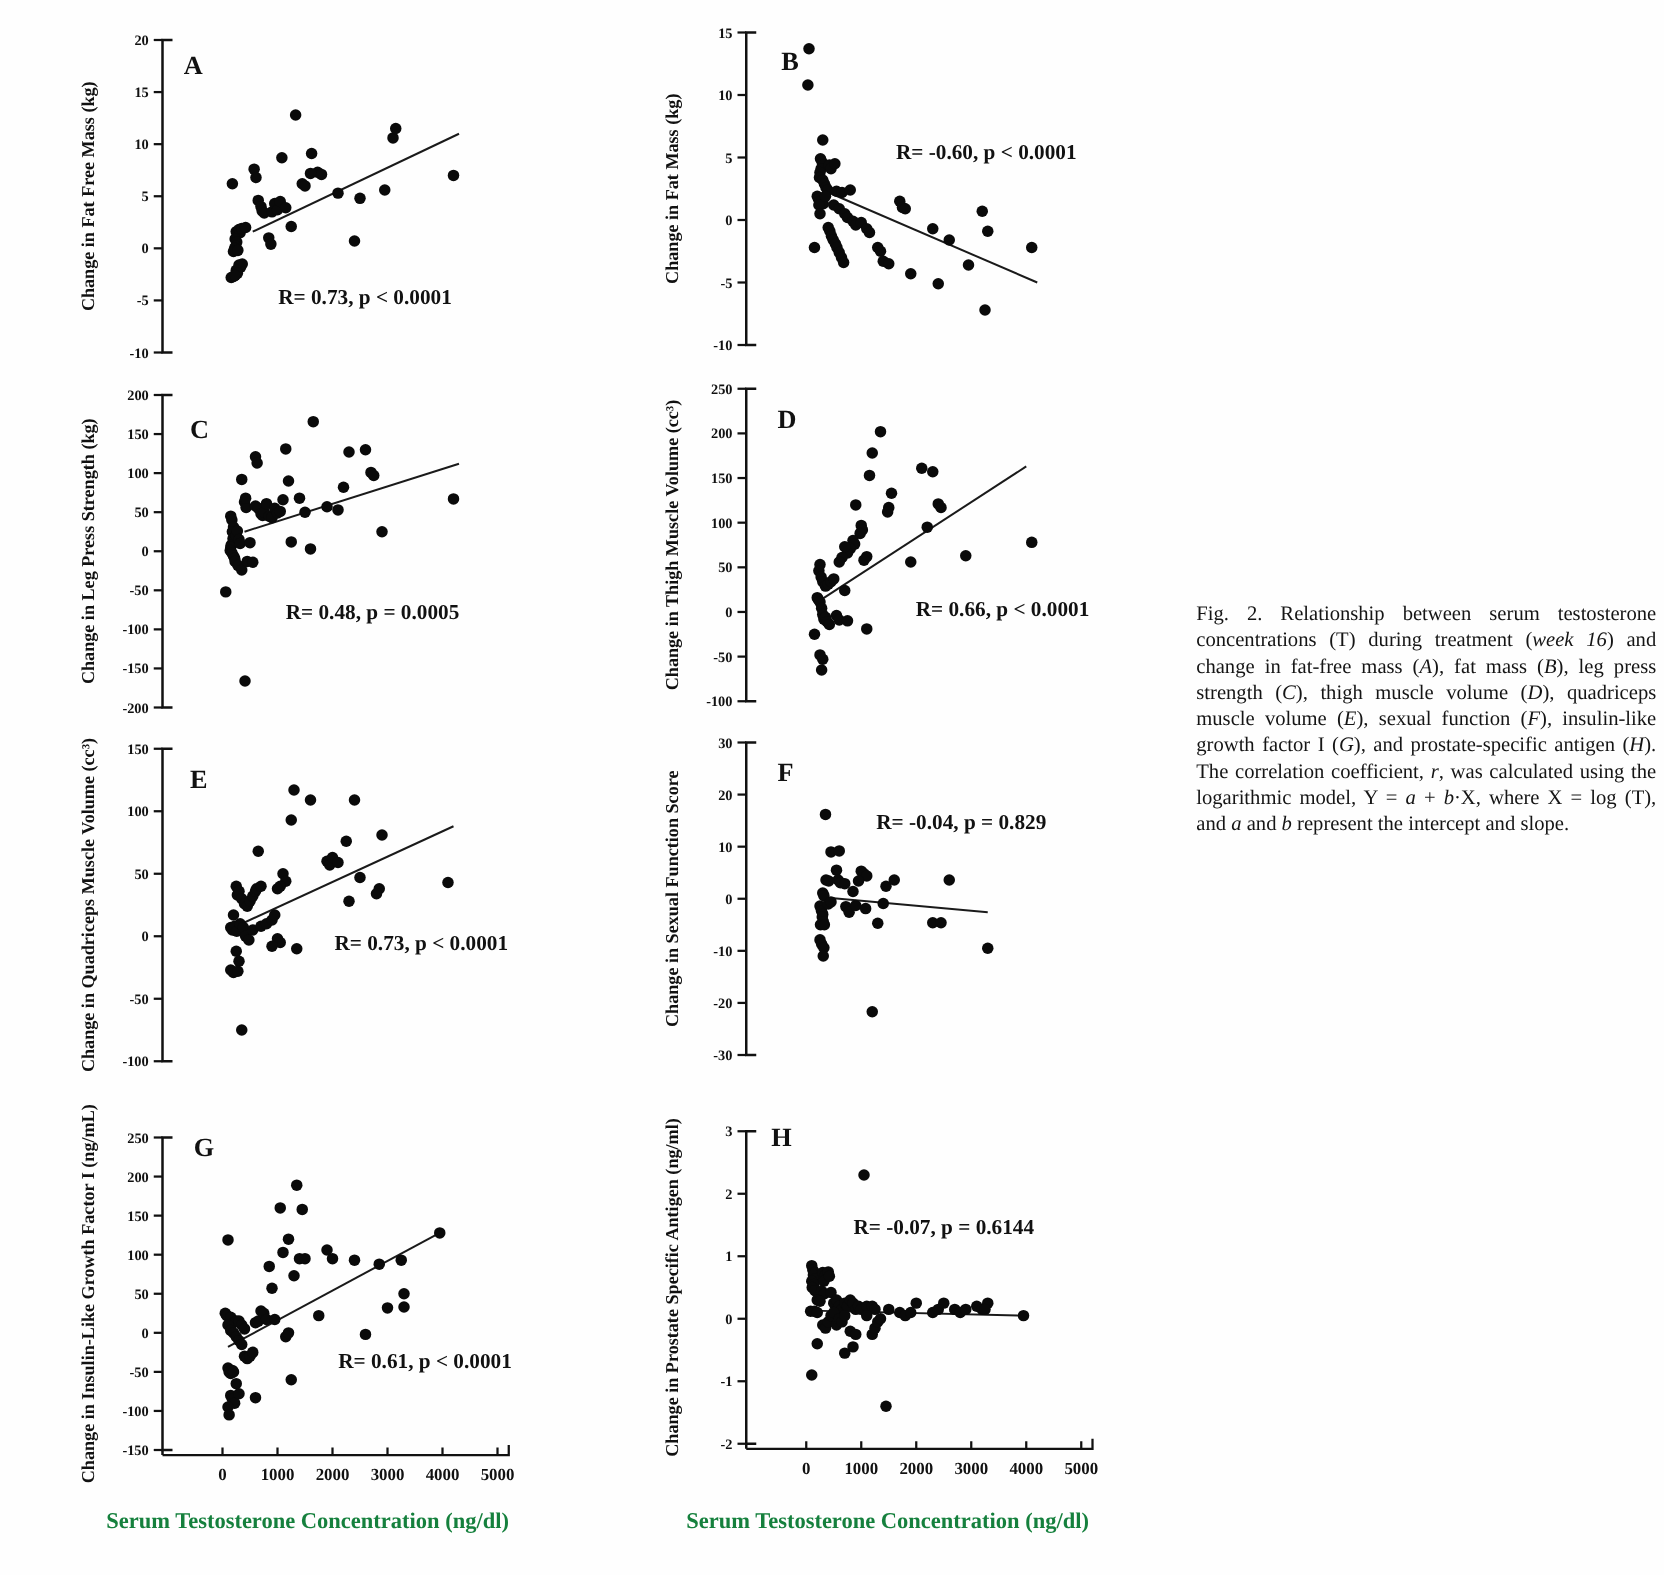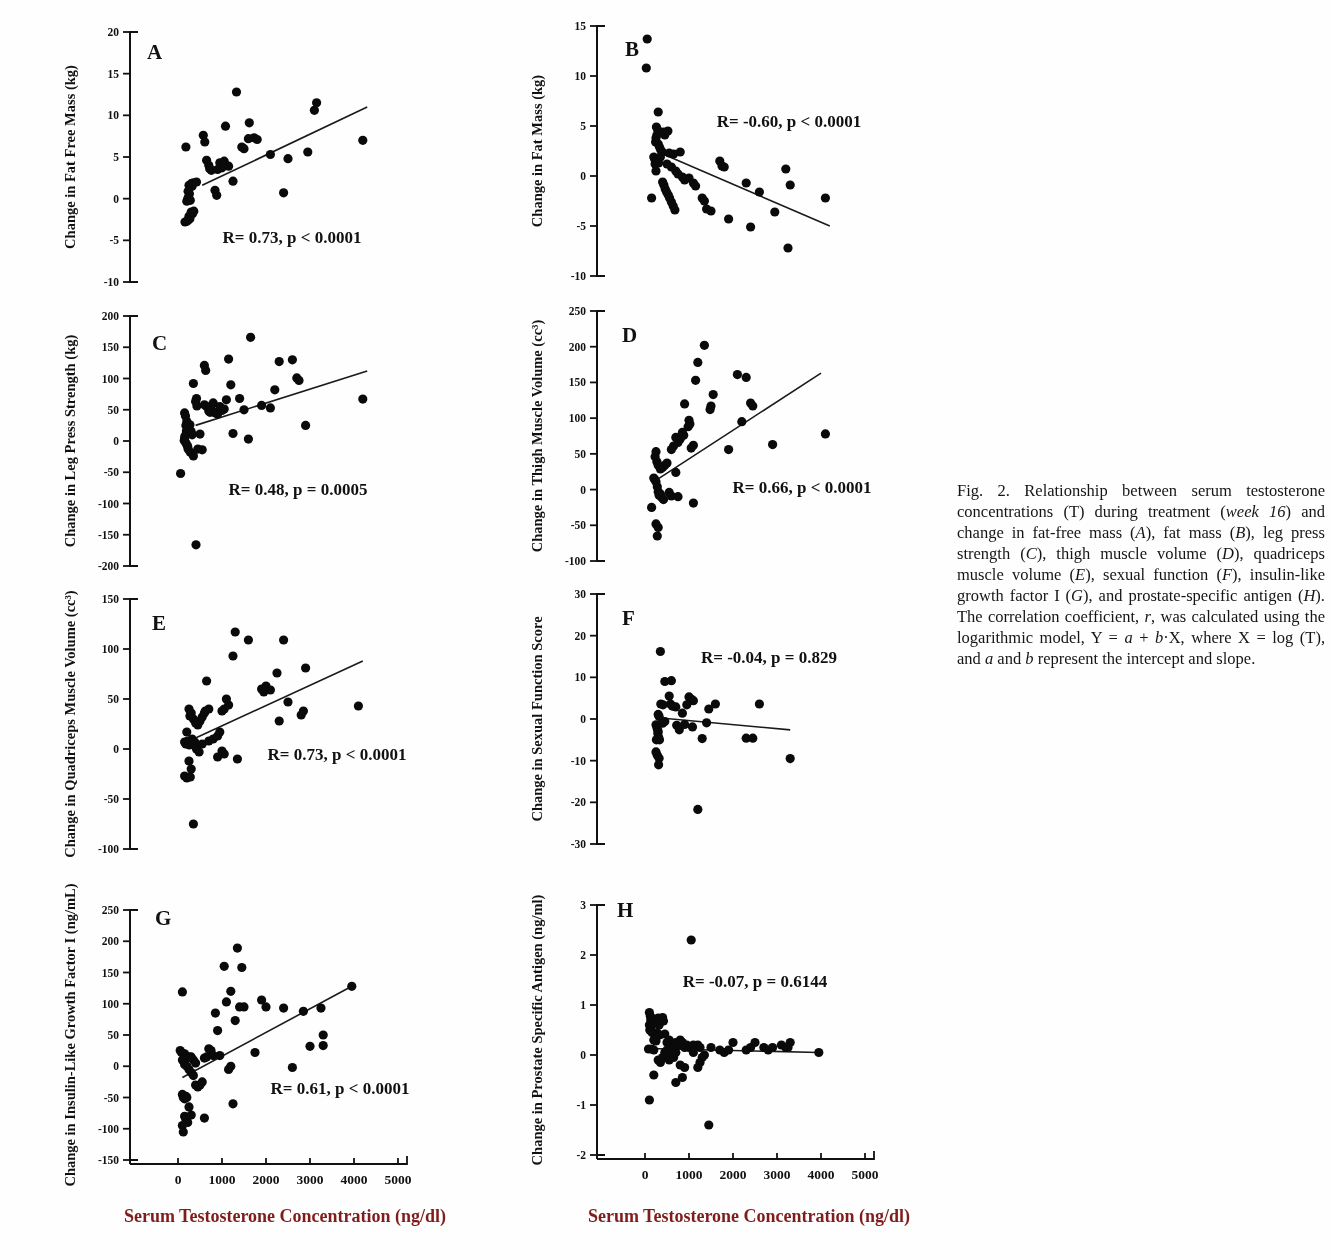--- a/index.html
+++ b/index.html
@@ -6,22 +6,22 @@
   #page{position:relative;width:1331px;height:1260px;background:#fefefe;overflow:hidden;
         font-family:"Liberation Serif",serif;color:#111;}
   #panels{position:absolute;left:0;top:0;width:1331px;height:1260px;text-decoration:underline;}
   #panels svg{position:absolute;overflow:visible;}
   svg text{fill:#111;}
   .tick-label{font:bold 11.5px "Liberation Serif",serif;}
   .y-label{font:bold 14.5px "Liberation Serif",serif;}
   .panel-letter{font:bold 21px "Liberation Serif",serif;}
   .annotation{font:bold 17px "Liberation Serif",serif;}
   .x-tick-label{font:bold 13.5px "Liberation Serif",serif;}
-  .x-title{position:absolute;top:1206px;width:400px;text-align:center;
-           font:bold 18px "Liberation Serif",serif;color:#7f1d1d;}
+  .x-title{position:absolute;top:1206px;width:400px;
+           font:bold 18px "Liberation Serif",serif;color:#15803d;}
   #xt-left{left:85px;}
   #xt-right{left:549px;}
   #caption{position:absolute;left:957px;top:480px;width:368px;
            font-size:16.5px;line-height:21px;text-align:justify;color:#151515;}
 </style>
 </head>
 <body>
 
 <div id="page">
   <div id="panels">

